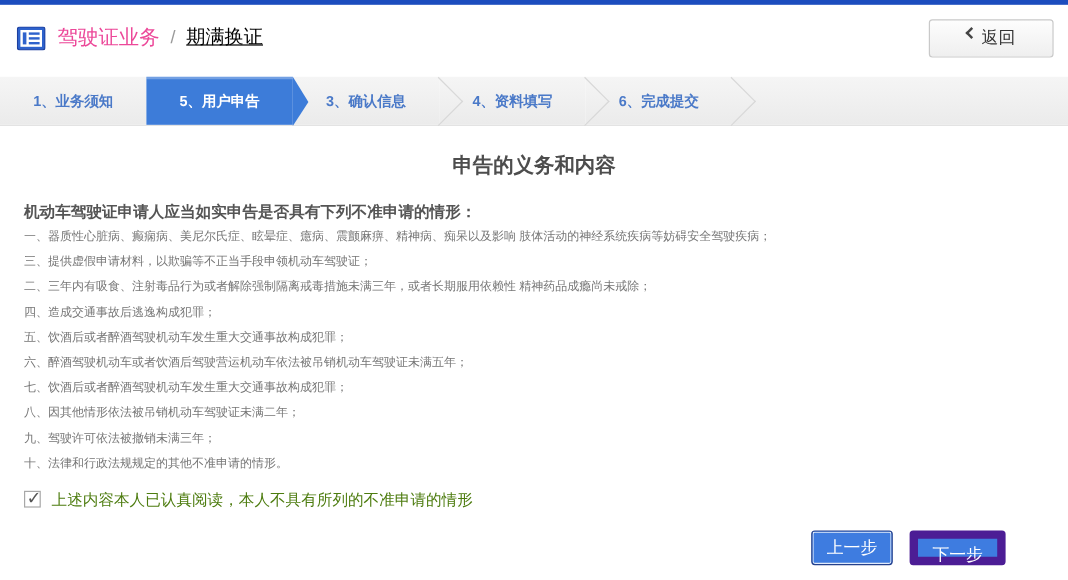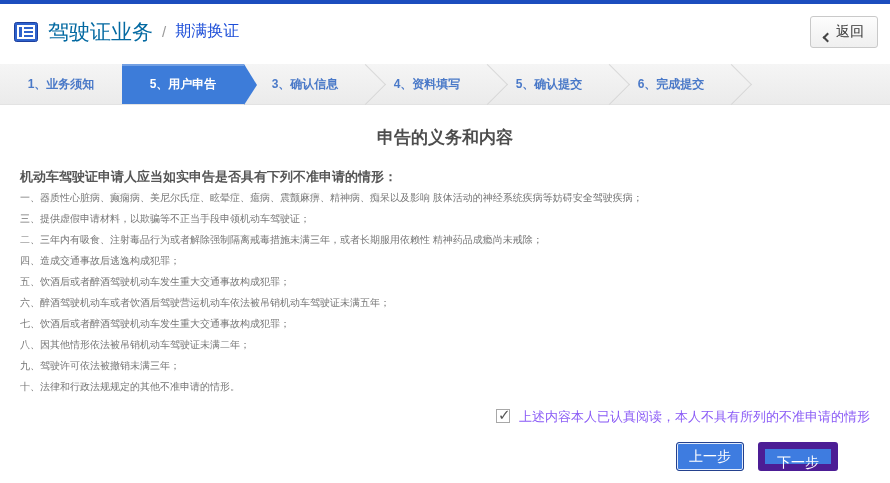--- a/index.html
+++ b/index.html
@@ -8,27 +8,27 @@
     font-family:"Liberation Sans","DejaVu Sans",sans-serif;
     background:#ffffff; color:#333;
     position:relative; overflow:hidden;
   }
   
   .topbar { height:4px; background:#1c4dbe; }
 
   
   .header { display:flex; align-items:center; height:55px; padding:0 12px 0 14px; }
   .header-icon { display:inline-flex; }
-  .header-title { color:#0369a1; font-size:21px; margin-left:10px; cursor:pointer; }
+  .header-title { color:#ec4899; font-size:17px; margin-left:10px; cursor:pointer; }
   .header-sep { color:#9a9a9a; margin:0 9px; font-size:15px; }
-  .header-sub { color:#1d4ed8; font-size:16px; }
+  .header-sub { color:#000000; font-size:16px;text-decoration:underline; }
   .back-btn {
-    margin-left:auto; display:inline-flex; align-items:flex-end; gap:5px;
+    margin-left:auto; display:inline-flex; align-items:flex-start; gap:5px;
     background:linear-gradient(#fdfdfd,#efefef); border:1px solid #c9c9c9;
-    border-radius:3px; padding:6px 13px; font-size:14px; color:#333; cursor:pointer;
+    border-radius:3px; padding:6px 31px; font-size:14px; color:#333; cursor:pointer;
   }
   .chevron-left {
     width:7px; height:7px; border-left:2px solid #444; border-bottom:2px solid #444;
     transform:rotate(45deg); display:inline-block; margin-top:1px;
   }
 
   
   .steps { display:flex; height:41px; margin-top:5px; border-bottom:1px solid #e3e3e3; }
   .step {
     width:122px; line-height:41px; text-align:center; font-size:12px; font-weight:bold;
@@ -51,21 +51,21 @@
     border-left:13px solid #3d7cd9;
   }
   .steps-filler { flex:1; background:linear-gradient(#f5f5f5,#ebebeb); }
 
   
   .content { padding:0 20px; }
   .page-title { text-align:center; font-size:17px; font-weight:bold; color:#4d4d4d; margin:21px 0 17px; }
   .intro { font-weight:bold; color:#555; font-size:13px; line-height:21px; }
   .item { color:#767676; font-size:10px; line-height:21px; }
 
-  .checkbox-row { text-align:right; margin-top:11px; color:#8b5cf6; font-size:13px; }
+  .checkbox-row { text-align:left; margin-top:11px; color:#4d7c0f; font-size:13px; }
   .checkbox {
     display:inline-block; width:14px; height:14px; border:1px solid #a8a8a8;
     background:#fff; position:relative; vertical-align:-2px; margin-right:9px; cursor:pointer;
   }
   .checkbox.checked::after {
     content:'✓'; position:absolute; left:1px; top:-4px;
     font-size:15px; font-weight:bold; color:#555;
   }
   .checkbox-label { cursor:pointer; }
 
@@ -102,21 +102,20 @@
     <span class="chevron-left"></span>
     <span>返回</span>
   </button>
 </div>
 
 <div class="steps">
   <div class="step before-active"><span>1、业务须知</span></div>
   <div class="step active"><span>5、用户申告</span></div>
   <div class="step"><span>3、确认信息</span></div>
   <div class="step"><span>4、资料填写</span></div>
-  <div class="step"><span>5、确认提交</span></div>
   <div class="step"><span>6、完成提交</span></div>
   <div class="steps-filler"></div>
 </div>
 
 <div class="content">
   <div class="page-title">申告的义务和内容</div>
   <div class="intro">机动车驾驶证申请人应当如实申告是否具有下列不准申请的情形：</div>
   <div class="item">一、器质性心脏病、癫痫病、美尼尔氏症、眩晕症、癔病、震颤麻痹、精神病、痴呆以及影响 肢体活动的神经系统疾病等妨碍安全驾驶疾病；</div>
   <div class="item">三、提供虚假申请材料，以欺骗等不正当手段申领机动车驾驶证；</div>
   <div class="item">二、三年内有吸食、注射毒品行为或者解除强制隔离戒毒措施未满三年，或者长期服用依赖性 精神药品成瘾尚未戒除；</div>

